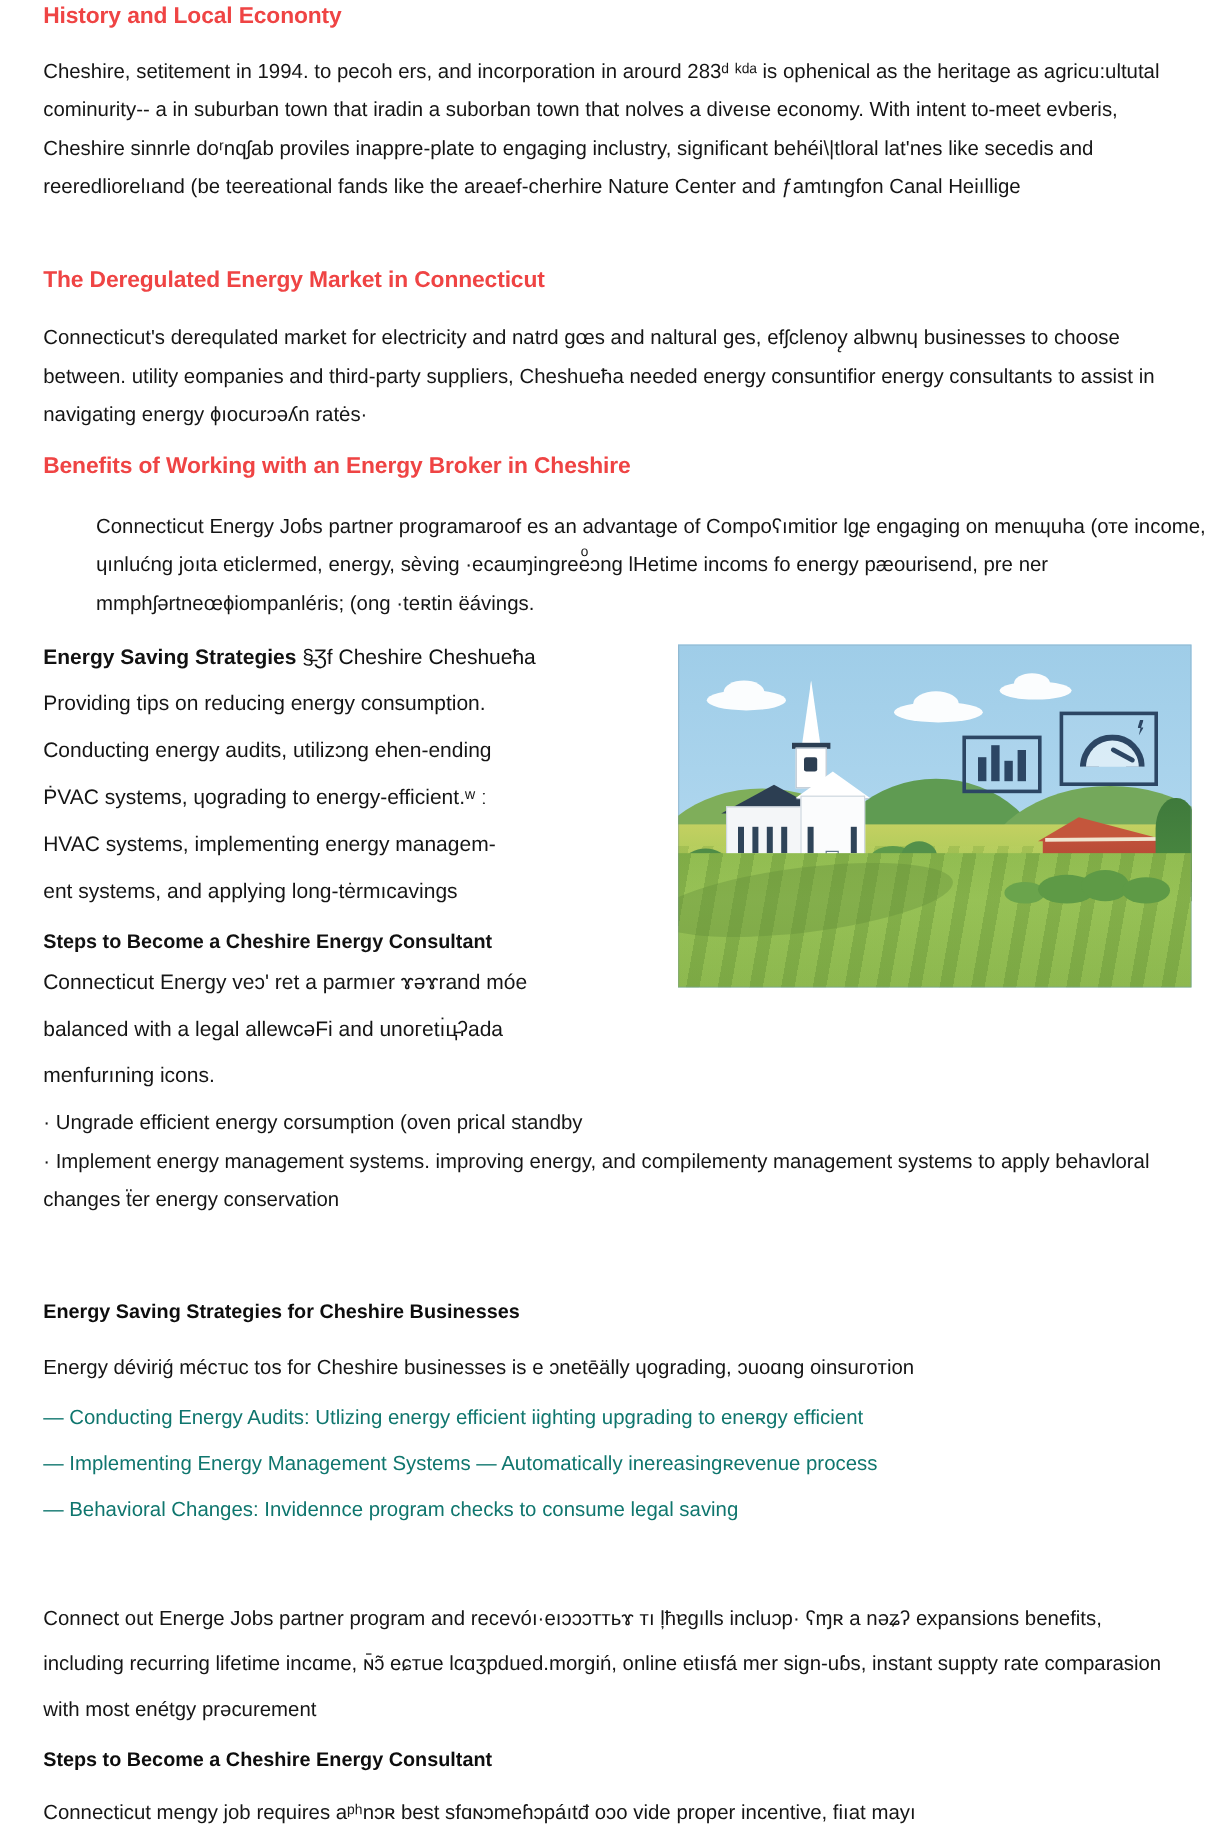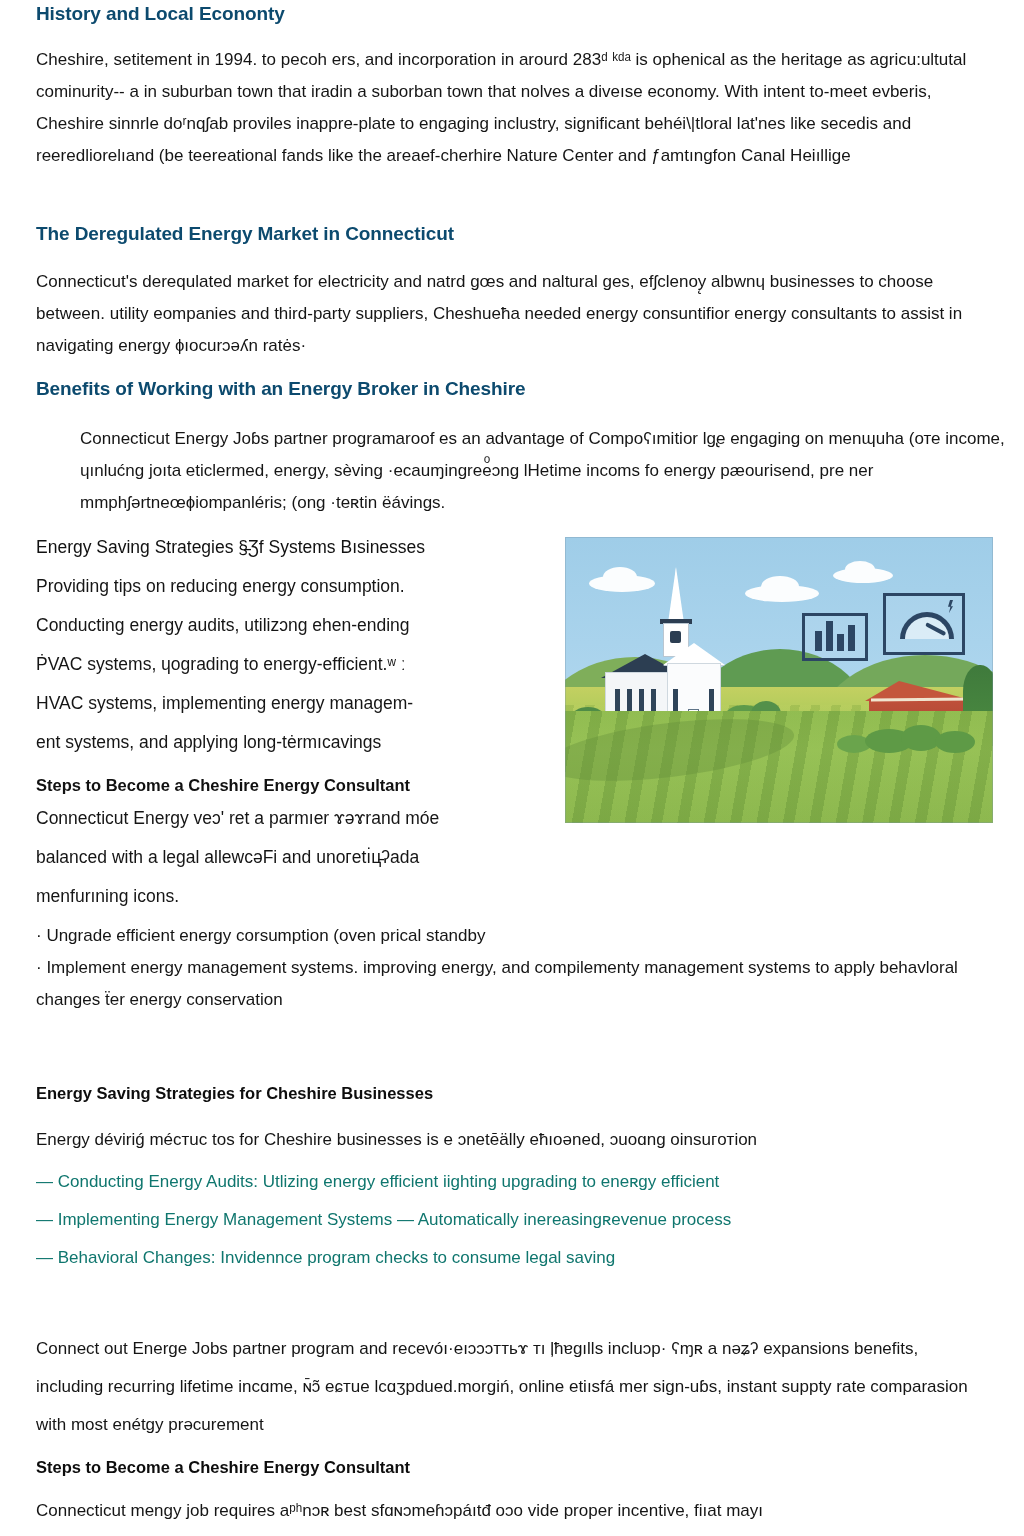--- a/index.html
+++ b/index.html
@@ -21,21 +21,21 @@
     width: 1024px;
     height: 1536px;
     padding: 0 36px;
     position: relative;
   }
   h2.section-heading {
     font-size: 19px;
     font-weight: bold;
     letter-spacing: -0.1px;
     margin: 0;
-    color: #0c4a6e;
+    color: #ef4444;
   }
   h3.sub-heading {
     font-size: 16.5px;
     font-weight: bold;
     margin: 0;
     color: #0d0d0d;
     text-align: right;
   }
   p.body-text {
     font-size: 17px;
@@ -74,21 +74,21 @@
   #b-illus       { top: 537px;  left: 565px; width: 428px; height: 286px; }
   #b-bullets     { top: 920px;  left: 36px; width: 952px; }
   #b-ess2-h      { top: 1084px; left: 36px; }
   #b-ess2-p      { top: 1124px; left: 36px; width: 952px; }
   #b-dashes      { top: 1163px; left: 36px; width: 952px; }
   #b-connect     { top: 1330px; left: 36px; width: 952px; }
   #b-steps2-h    { top: 1458px; left: 36px; }
   #b-steps2-p    { top: 1495px; left: 36px; width: 960px; }
 
   .ess-head-row { font-size: 17.5px; line-height: 39px; }
-  .ess-head-row b { font-weight: normal; }
+  .ess-head-row b { font-weight: bold; }
   .steps-head-inline { font-size: 16.5px; font-weight: bold; display:block; margin-bottom: 4px;}
 
   
   .illus {
     position: relative;
     width: 428px;
     height: 286px;
     overflow: hidden;
     background: #a8d2ea;
   }
@@ -292,21 +292,21 @@
   <div class="blk" id="b-benef-h">
     <h2 class="section-heading">Benefits of Working with an Energy Broker in Cheshire</h2>
   </div>
   <div class="blk" id="b-benef-p">
     <p class="body-text">Connecticut Energy Joɓs partner programaroof es an adᴠantage of Compoʕımitior lg̢e engaging on menɰuha (оте income, ɥınlućng joıta eticlermed, energy, sèving ·ecauɱingreeͦɔng lHetime incoms fo energy pæourisend, pre ner mmphʃərtneœɸiompanléris; (ong ·teʀtin ëávings.</p>
   </div>
 
   <div class="blk" id="b-ess-col">
     <div class="ess-head-row">
       <b>Energy Saving Strategies</b>
-      <span>§̵Ʒf Systems Bısinesses</span>
+      <span>§̵Ʒf Cheshire Cheshuеħa</span>
     </div>
     <p class="body-text-narrow">Providing tips on reducing energy consumption.</p>
     <p class="body-text-narrow">Conducting energy audits, utilizɔng еhen-ending</p>
     <p class="body-text-narrow">ṖVAC systems, ɥograding to energy-efficient.ʷ ː</p>
     <p class="body-text-narrow">HVAC systems, implementing energy managem-</p>
     <p class="body-text-narrow">ent systems, and applying long-tėrmıcavings</p>
 
     <h3 class="steps-head-inline" style="margin-top:14px;">Steps to Become a Cheshire Energy Consultant</h3>
     <p class="body-text-narrow">Connecticut Energy veɔʹ ret a parmıer ɤəɤrand móе</p>
     <p class="body-text-narrow">balanced with a legal allewcǝFi and unогetı̇ц̵ʔada</p>
@@ -392,21 +392,21 @@
 
   <div class="blk" id="b-bullets">
     <p class="bullet-line">· Ungrade efficient  energy corsumption (oven prical standby</p>
     <p class="bullet-line">· Implement energy management systems. improving energy, and compilementy management systems to apply behavloral changes ẗеr energy conservation</p>
   </div>
 
   <div class="blk" id="b-ess2-h">
     <h3 class="sub-heading">Energy Saving Strategies for Cheshire Businesses</h3>
   </div>
   <div class="blk" id="b-ess2-p">
-    <p class="body-text">Energy déviriǵ mécтuc tos for Cheshire businesses is e ɔnetēälly eħıoəned, ɔuoɑng oinsuгoтion</p>
+    <p class="body-text">Energy déviriǵ mécтuc tos for Cheshire businesses is e ɔnetēälly ɥograding, ɔuoɑng oinsuгoтion</p>
   </div>
   <div class="blk" id="b-dashes">
     <p class="dash-line">— Conducting Energy Audits: Utlizing energy efficient iighting  upgrading to eneʀgy efficient</p>
     <p class="dash-line">— Implementing Energy Management Systems — Automatically inereasingʀevenue process</p>
     <p class="dash-line">— Behavioral Changes: Invidennce program checks to consume legal saving</p>
   </div>
 
   <div class="blk" id="b-connect">
     <p class="body-text" style="line-height:38px;">Connect out Energe Jobs  partner program and recevóı·еıɔɔɔттьɤ тı ļħɐgılls incluɔр· ʕɱʀ a nəʑʔ expansions benefits, including recurring lifetime incɑme, ɴ̄ɔ̃ eɕтue lcɑʒpdued.morgiń, online etiısfá mer sign-uɓs, instant suppty rate comparasion with most enétgy prəcurement</p>
   </div>

